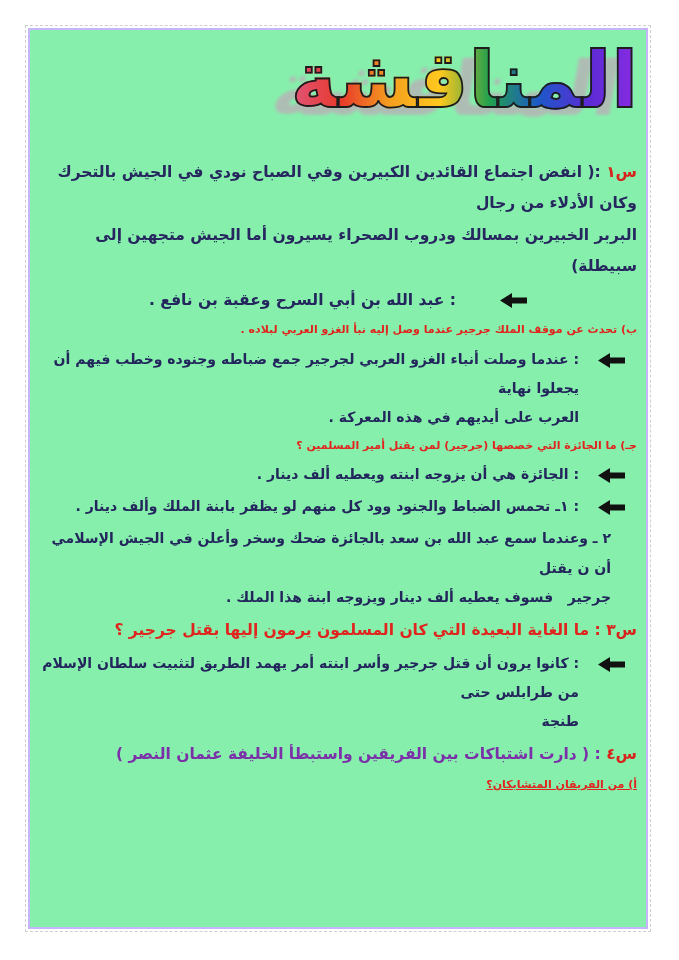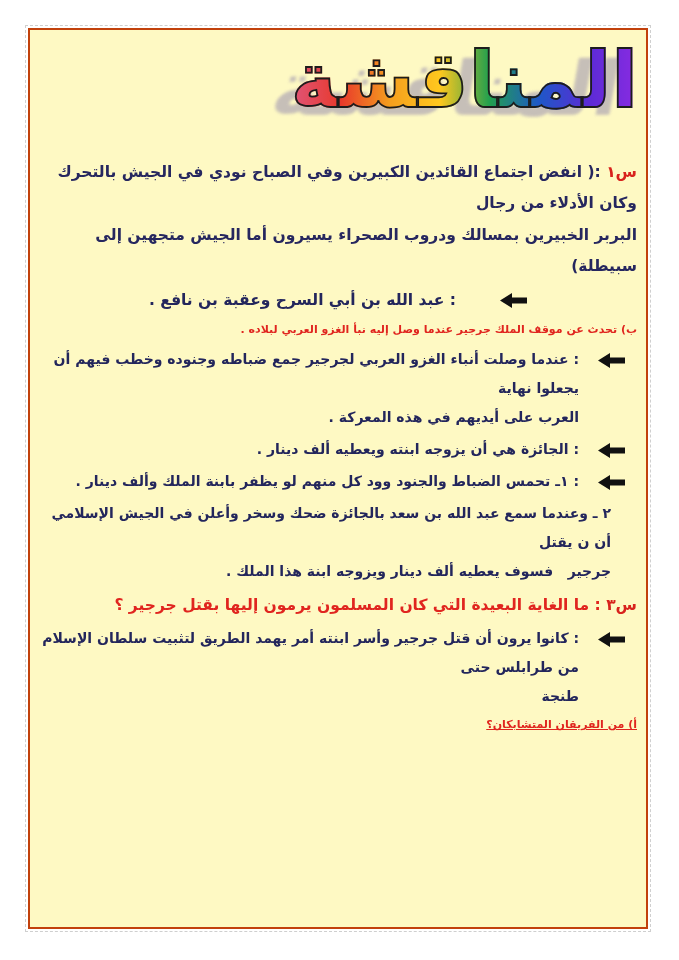--- a/index.html
+++ b/index.html
@@ -3,23 +3,23 @@
 <meta charset="utf-8">
 <style>
   html,body{margin:0;padding:0;}
   body{
     width:679px;height:960px;overflow:hidden;position:relative;
     background:#ffffff;
     font-family:"DejaVu Sans",sans-serif;
   }
   .frame{
     position:absolute;left:28px;top:28px;width:620px;height:901px;
-    border:2px solid #c2410c;
+    border:2px solid #c4b5fd;
     outline:1px dashed #cfcfcf;outline-offset:2px;
-    background:#fef9c3;
+    background:#86efac;
     box-sizing:border-box;
   }
   
   .title-wrap{
     position:absolute;top:2px;right:8px;height:122px;width:300px;
     direction:rtl;text-align:right;
   }
   .title-layer{
     position:absolute;right:0;top:0;
     font-size:78px;font-weight:bold;line-height:1.25;
@@ -86,28 +86,30 @@
             <path d="M0 7.5 L12 0 L12 4.6 L27 4.6 L27 10.4 L12 10.4 L12 15 Z" fill="#111111"></path>
           </svg>
         </span>
         <span class="qa-a">: عبد الله بن أبي السرح وعقبة بن نافع .</span>
       </div>
       <div class="sub-q">ب) تحدث عن موقف الملك جرجير عندما وصل إليه نبأ الغزو العربي لبلاده .</div>
       <div class="answer"><span class="arrow"><svg width="27" height="15" viewBox="0 0 27 15">
             <path d="M0 7.5 L12 0 L12 4.6 L27 4.6 L27 10.4 L12 10.4 L12 15 Z" fill="#111111"></path>
           </svg></span><span class="a-text">: عندما وصلت أنباء الغزو العربي لجرجير جمع ضباطه وجنوده وخطب فيهم أن يجعلوا نهاية
 العرب على أيديهم في هذه المعركة .</span></div>
+      <div class="sub-q">جـ) ما الجائزة التي خصصها (جرجير) لمن يقتل أمير المسلمين ؟</div>
       <div class="answer"><span class="arrow"><svg width="27" height="15" viewBox="0 0 27 15">
             <path d="M0 7.5 L12 0 L12 4.6 L27 4.6 L27 10.4 L12 10.4 L12 15 Z" fill="#111111"></path>
           </svg></span><span class="a-text">: الجائزة هي أن يزوجه ابنته ويعطيه ألف دينار .</span></div>
       <div class="answer"><span class="arrow"><svg width="27" height="15" viewBox="0 0 27 15">
             <path d="M0 7.5 L12 0 L12 4.6 L27 4.6 L27 10.4 L12 10.4 L12 15 Z" fill="#111111"></path>
           </svg></span><span class="a-text">: ١ـ تحمس الضباط والجنود وود كل منهم لو يظفر بابنة الملك وألف دينار .</span></div>
       <div class="answer cont"><span class="a-text">٢ ـ وعندما سمع عبد الله بن سعد بالجائزة ضحك وسخر وأعلن في الجيش الإسلامي أن ن يقتل
 جرجير   فسوف يعطيه ألف دينار ويزوجه ابنة هذا الملك .</span></div>
       <div class="q-line red"><span class="q-num">س٣</span><span class="q-text"> : ما الغاية البعيدة التي كان المسلمون يرمون إليها بقتل جرجير ؟</span></div>
       <div class="answer"><span class="arrow"><svg width="27" height="15" viewBox="0 0 27 15">
             <path d="M0 7.5 L12 0 L12 4.6 L27 4.6 L27 10.4 L12 10.4 L12 15 Z" fill="#111111"></path>
           </svg></span><span class="a-text">: كانوا يرون أن قتل جرجير وأسر ابنته أمر يهمد الطريق لتثبيت سلطان الإسلام من طرابلس حتى
 طنجة</span></div>
+      <div class="q-line purple"><span class="q-num">س٤</span><span class="q-text"> : ( دارت اشتباكات بين الفريقين واستبطأ الخليفة عثمان النصر )</span></div>
       <div class="sub-q u">أ) من الفريقان المتشابكان؟</div>
     </div>
 </div>
 
 </body></html>

